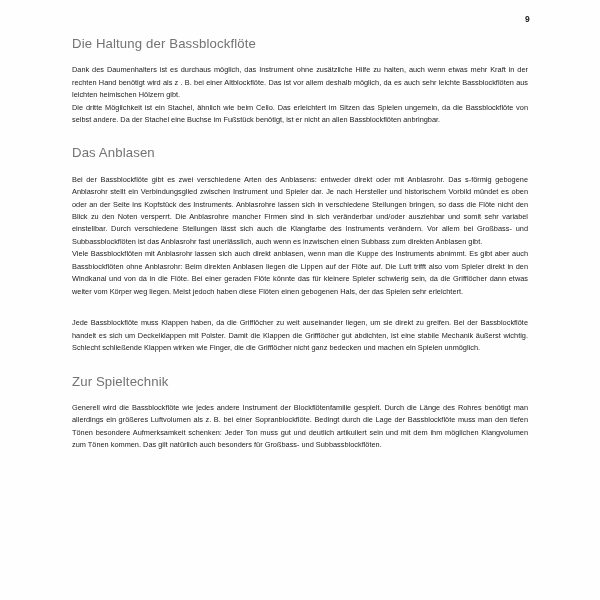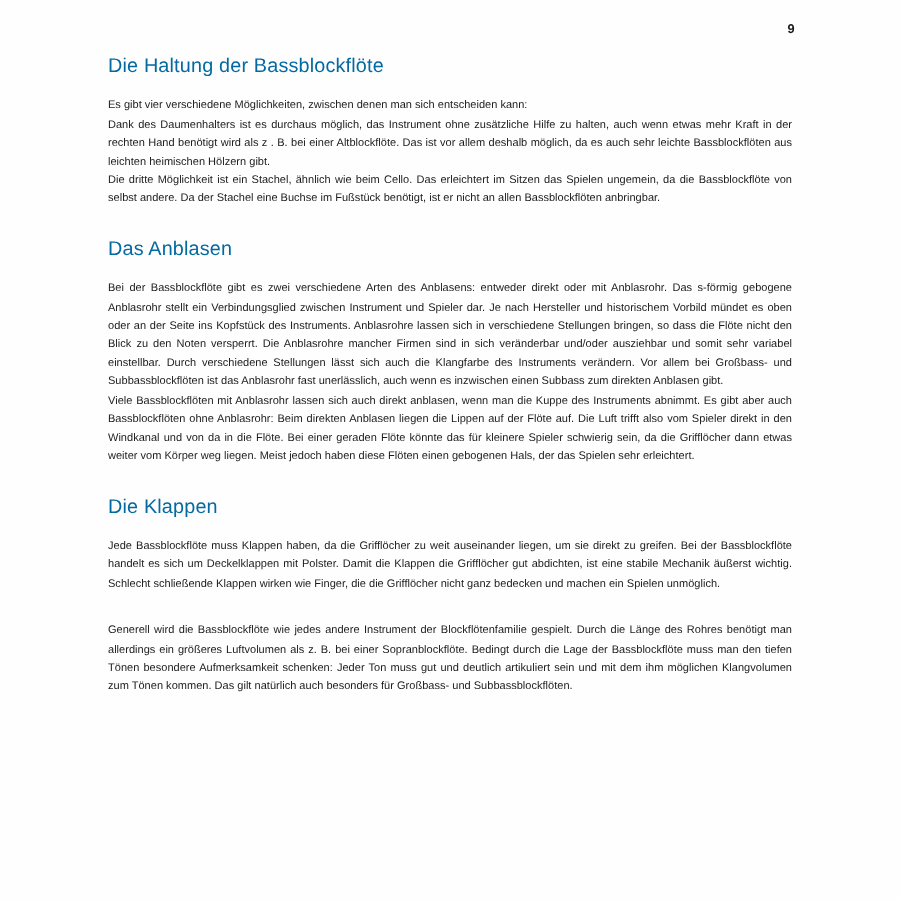--- a/index.html
+++ b/index.html
@@ -42,21 +42,21 @@
   }
 
   .section {
     margin-bottom: 0;
   }
 
   h2.heading {
     font-family: "Liberation Sans", "DejaVu Sans", sans-serif;
     font-size: 13.2px;
     font-weight: 400;
-    color: #0369a1;
+    color: #737373;
     margin: 0 0 12px 0;
     padding: 0;
     letter-spacing: 0.12px;
     line-height: 1.15;
   }
 
   .section + .section h2.heading {
     margin-top: 0;
   }
 
@@ -98,41 +98,40 @@
 
 <div class="page">
 
   <div class="folio">9</div>
 
   <div class="content">
 
     <div class="section sec-haltung">
       <h2 class="heading">Die Haltung der Bassblockflöte</h2>
       <div class="body-block">
-        <p class="ragged">Es gibt vier verschiedene Möglichkeiten, zwischen denen man sich entscheiden kann:</p>
         <p>Dank des Daumenhalters ist es durchaus möglich, das Instrument ohne zusätzliche Hilfe zu halten, auch wenn etwas mehr Kraft in der rechten Hand benötigt wird als z . B. bei einer Altblockflöte. Das ist vor allem deshalb möglich, da es auch sehr leichte Bassblockflöten aus leichten heimischen Hölzern gibt.</p>
         <p>Die dritte Möglichkeit ist ein Stachel, ähnlich wie beim Cello. Das erleichtert im Sitzen das Spielen ungemein, da die Bassblockflöte von selbst andere. Da der Stachel eine Buchse im Fußstück benötigt, ist er nicht an allen Bassblockflöten anbringbar.</p>
       </div>
     </div>
 
     <div class="section sec-anblasen">
       <h2 class="heading">Das Anblasen</h2>
       <div class="body-block">
         <p>Bei der Bassblockflöte gibt es zwei verschiedene Arten des Anblasens: entweder direkt oder mit Anblasrohr. Das s-förmig gebogene Anblasrohr stellt ein Verbindungsglied zwischen Instrument und Spieler dar. Je nach Hersteller und historischem Vorbild mündet es oben oder an der Seite ins Kopfstück des Instruments. Anblasrohre lassen sich in verschiedene Stellungen bringen, so dass die Flöte nicht den Blick zu den Noten versperrt. Die Anblasrohre mancher Firmen sind in sich veränderbar und/oder ausziehbar und somit sehr variabel einstellbar. Durch verschiedene Stellungen lässt sich auch die Klangfarbe des Instruments verändern. Vor allem bei Großbass- und Subbassblockflöten ist das Anblasrohr fast unerlässlich, auch wenn es inzwischen einen Subbass zum direkten Anblasen gibt.</p>
         <p>Viele Bassblockflöten mit Anblasrohr lassen sich auch direkt anblasen, wenn man die Kuppe des Instruments abnimmt. Es gibt aber auch Bassblockflöten ohne Anblasrohr: Beim direkten Anblasen liegen die Lippen auf der Flöte auf. Die Luft trifft also vom Spieler direkt in den Windkanal und von da in die Flöte. Bei einer geraden Flöte könnte das für kleinere Spieler schwierig sein, da die Grifflöcher dann etwas weiter vom Körper weg liegen. Meist jedoch haben diese Flöten einen gebogenen Hals, der das Spielen sehr erleichtert.</p>
       </div>
     </div>
 
     <div class="section sec-klappen">
-      <h2 class="heading">Die Klappen</h2>
       <div class="body-block">
         <p>Jede Bassblockflöte muss Klappen haben, da die Grifflöcher zu weit auseinander liegen, um sie direkt zu greifen. Bei der Bassblockflöte handelt es sich um Deckelklappen mit Polster. Damit die Klappen die Grifflöcher gut abdichten, ist eine stabile Mechanik äußerst wichtig. Schlecht schließende Klappen wirken wie Finger, die die Grifflöcher nicht ganz bedecken und machen ein Spielen unmöglich.</p>
       </div>
     </div>
 
     <div class="section sec-spieltechnik">
+      <h2 class="heading">Zur Spieltechnik</h2>
       <div class="body-block">
         <p>Generell wird die Bassblockflöte wie jedes andere Instrument der Blockflötenfamilie gespielt. Durch die Länge des Rohres benötigt man allerdings ein größeres Luftvolumen als z. B. bei einer Sopranblockflöte. Bedingt durch die Lage der Bassblockflöte muss man den tiefen Tönen besondere Aufmerksamkeit schenken: Jeder Ton muss gut und deutlich artikuliert sein und mit dem ihm möglichen Klangvolumen zum Tönen kommen. Das gilt natürlich auch besonders für Großbass- und Subbassblockflöten.</p>
       </div>
     </div>
 
   </div>
 </div>
 
 </body></html>

